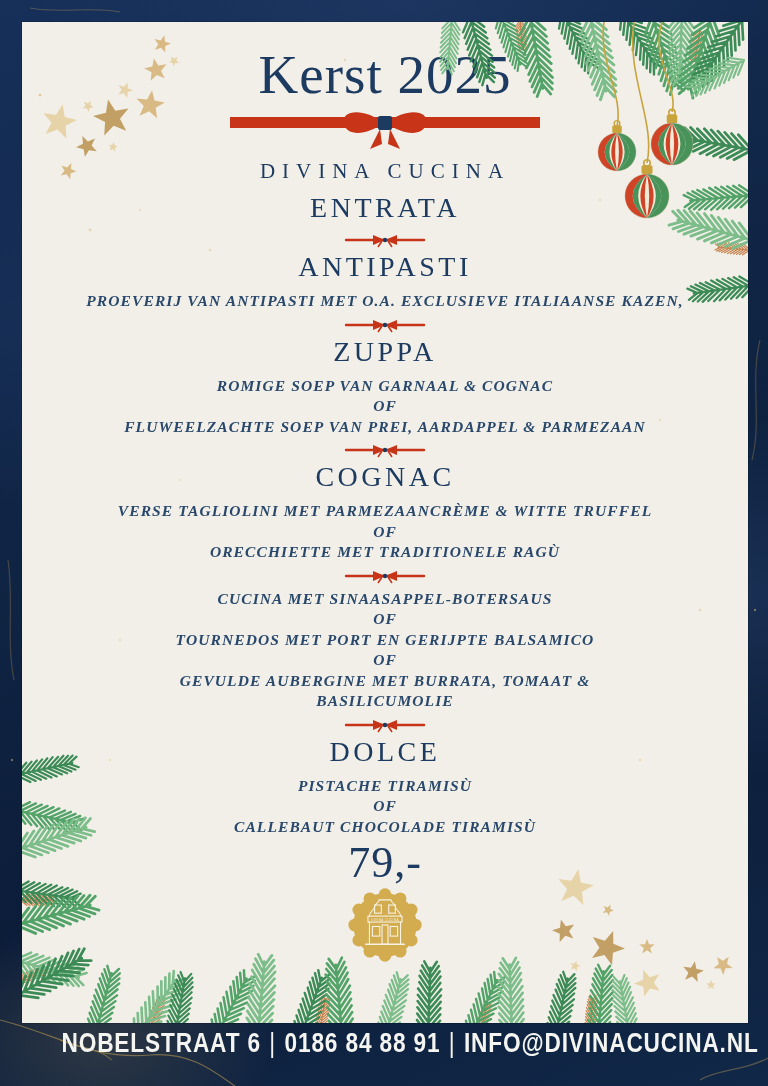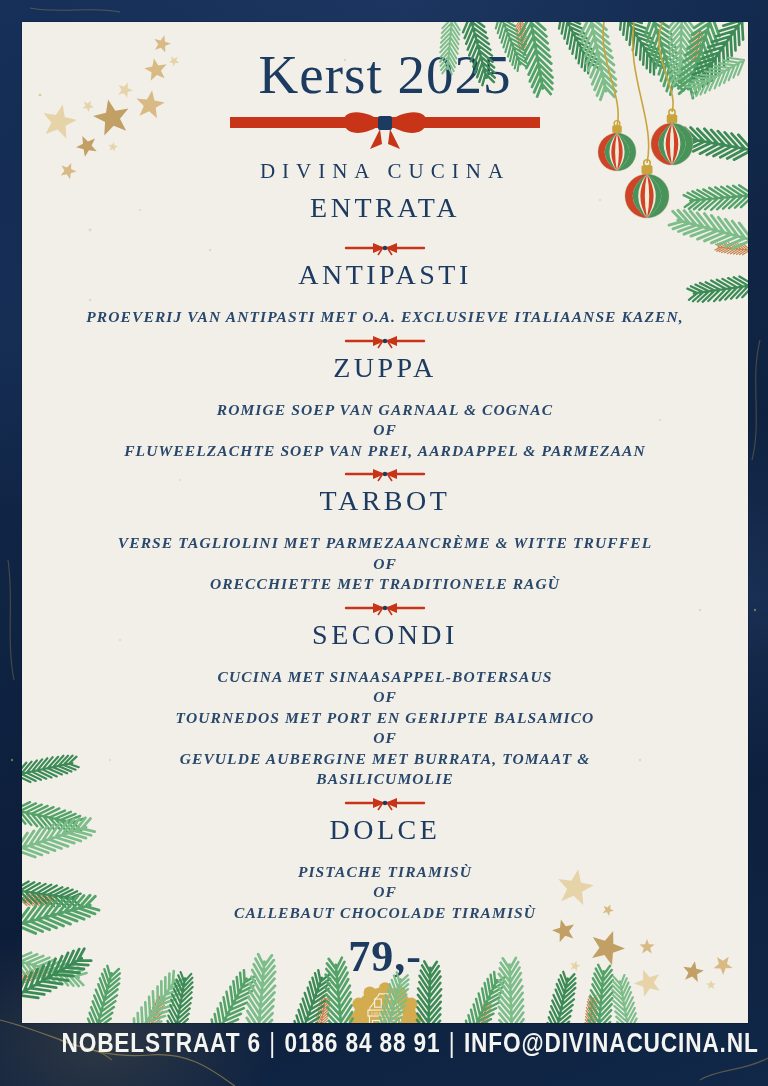--- a/index.html
+++ b/index.html
@@ -10,27 +10,27 @@
       radial-gradient(ellipse 420px 280px at 92% 55%, rgba(70,110,170,0.22), transparent 65%),
       radial-gradient(ellipse 520px 320px at 50% 0%, rgba(45,75,125,0.30), transparent 70%),
       radial-gradient(ellipse 360px 260px at 4% 30%, rgba(28,52,96,0.45), transparent 70%),
       linear-gradient(160deg,#16305a 0%,#102545 38%,#0c1d3a 68%,#112848 100%); padding-left: 38px;}
   .card{position:absolute;left:22px;top:22px;width:726px;height:1001px;overflow:hidden;
     background:var(--cream,#f1efe8);text-align:center;color:var(--navy,#1d3b60);
     box-shadow:0 0 0 1px rgba(0,0,0,0.15);}
   .menu-title{margin:24px 0 0;font-size:55px;line-height:1.04;font-weight:400;letter-spacing:1px;color:var(--navy,#1d3b60);}
   .big-ribbon{display:block;margin:2px auto 0;}
   .restaurant{margin-top:8px;font-size:21px;letter-spacing:7px;font-weight:400;color:var(--navy,#1d3b60);}
-  h2{margin:16px;font-size:28px;font-weight:400;letter-spacing:3.5px;color:var(--navy,#1d3b60);}
+  h2{margin:8px;font-size:28px;font-weight:400;letter-spacing:3.5px;color:var(--navy,#1d3b60);}
   .h-entrata{margin-top:8px;}
   .sec-head{margin-top:3px;}
   .divider{display:block;margin:5px auto 2px;}
   .line{font-size:15.5px;line-height:20.5px;letter-spacing:1.1px;font-weight:bold;color:var(--navy-body,#29486c);font-style:italic;}
   .first-line{margin-top:5px;}
-  .price{margin-top:8px;font-size:44px;font-weight:bold;letter-spacing:1px;color:var(--navy,#1d3b60);}
+  .price{font-size:44px;font-weight:normal;letter-spacing:1px;color:var(--navy,#1d3b60);}
   .logo{margin-top:0;}
   .footer{position:absolute;left:0;top:1028px;width:768px;text-align:center;color:#f4f4f0;
     font-family:"Liberation Sans","DejaVu Sans",sans-serif;font-weight:700;font-size:27px;
     letter-spacing:1px;transform:scaleX(0.84);transform-origin:50% 50%;white-space:nowrap;}
   .footer .sep{margin:0 10px;font-weight:400;}
   .overlay{position:absolute;left:0;top:0;pointer-events:none;}
   .tw{stroke:currentColor;fill:none;stroke-width:2.4;stroke-linecap:round;}
   .g1{color:var(--green1,#53a369);} .g2{color:var(--green2,#3c8a55);}
   .g3{color:var(--green3,#7cbd8a);} .go{color:var(--twig,#c8824d);}
   .s1{fill:var(--star1,#e7d3a8);} .s2{fill:var(--star2,#d9ba85);} .s3{fill:var(--star3,#c2a065);}
@@ -95,29 +95,28 @@
       </svg>
 
     <h2 class="sec-head">ZUPPA</h2>
     <div class="line first-line">ROMIGE SOEP VAN GARNAAL &amp; COGNAC</div>
     <div class="line">OF</div>
     <div class="line">FLUWEELZACHTE SOEP VAN PREI, AARDAPPEL &amp; PARMEZAAN</div>
     <svg class="divider" width="90" height="16" viewBox="0 0 90 16">
         <use href="#divb"></use>
       </svg>
 
-    <h2 class="sec-head">TARBOT</h2>
+    <h2 class="sec-head">COGNAC</h2>
     <div class="line first-line">VERSE TAGLIOLINI MET PARMEZAANCRÈME &amp; WITTE TRUFFEL</div>
     <div class="line">OF</div>
     <div class="line">ORECCHIETTE MET TRADITIONELE RAGÙ</div>
     <svg class="divider" width="90" height="16" viewBox="0 0 90 16">
         <use href="#divb"></use>
       </svg>
 
-    <h2 class="sec-head">SECONDI</h2>
     <div class="line first-line">CUCINA MET SINAASAPPEL-BOTERSAUS</div>
     <div class="line">OF</div>
     <div class="line">TOURNEDOS MET PORT EN GERIJPTE BALSAMICO</div>
     <div class="line">OF</div>
     <div class="line">GEVULDE AUBERGINE MET BURRATA, TOMAAT &amp;</div>
     <div class="line">BASILICUMOLIE</div>
     <svg class="divider" width="90" height="16" viewBox="0 0 90 16">
         <use href="#divb"></use>
       </svg>
 

